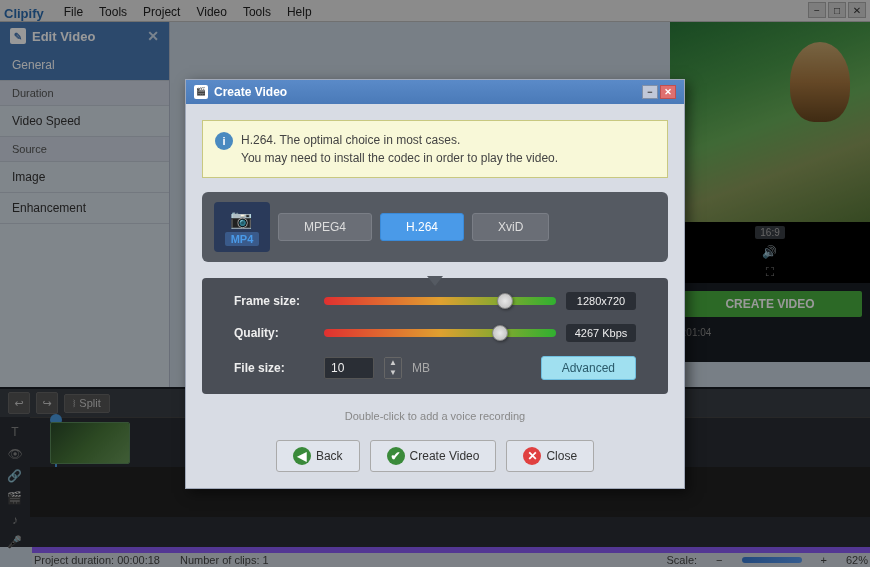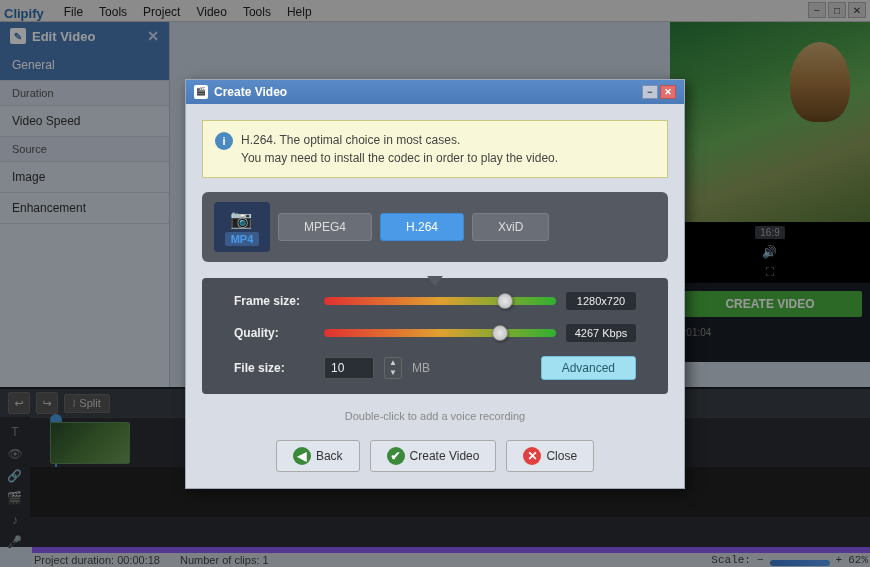--- a/index.html
+++ b/index.html
@@ -245,23 +245,22 @@
       align-items: center;
       padding: 0 2px;
       font-size: 11px;
       color: #444;
       gap: 20px;
       margin-left: 32px;
     }
     .scale-control {
       margin-left: auto;
       display: flex;
-      align-items: flex-end;
-      gap: 6px;
-      font-family: Liberation Mono, monospace;
+      align-items: center;
+      gap: 19px;
     }
     .scale-slider {
       width: 60px;
       height: 6px;
       background: linear-gradient(to right, #3a7ad0, #5a9af0);
       border-radius: 3px;
     }
 
     
     .preview-panel {

